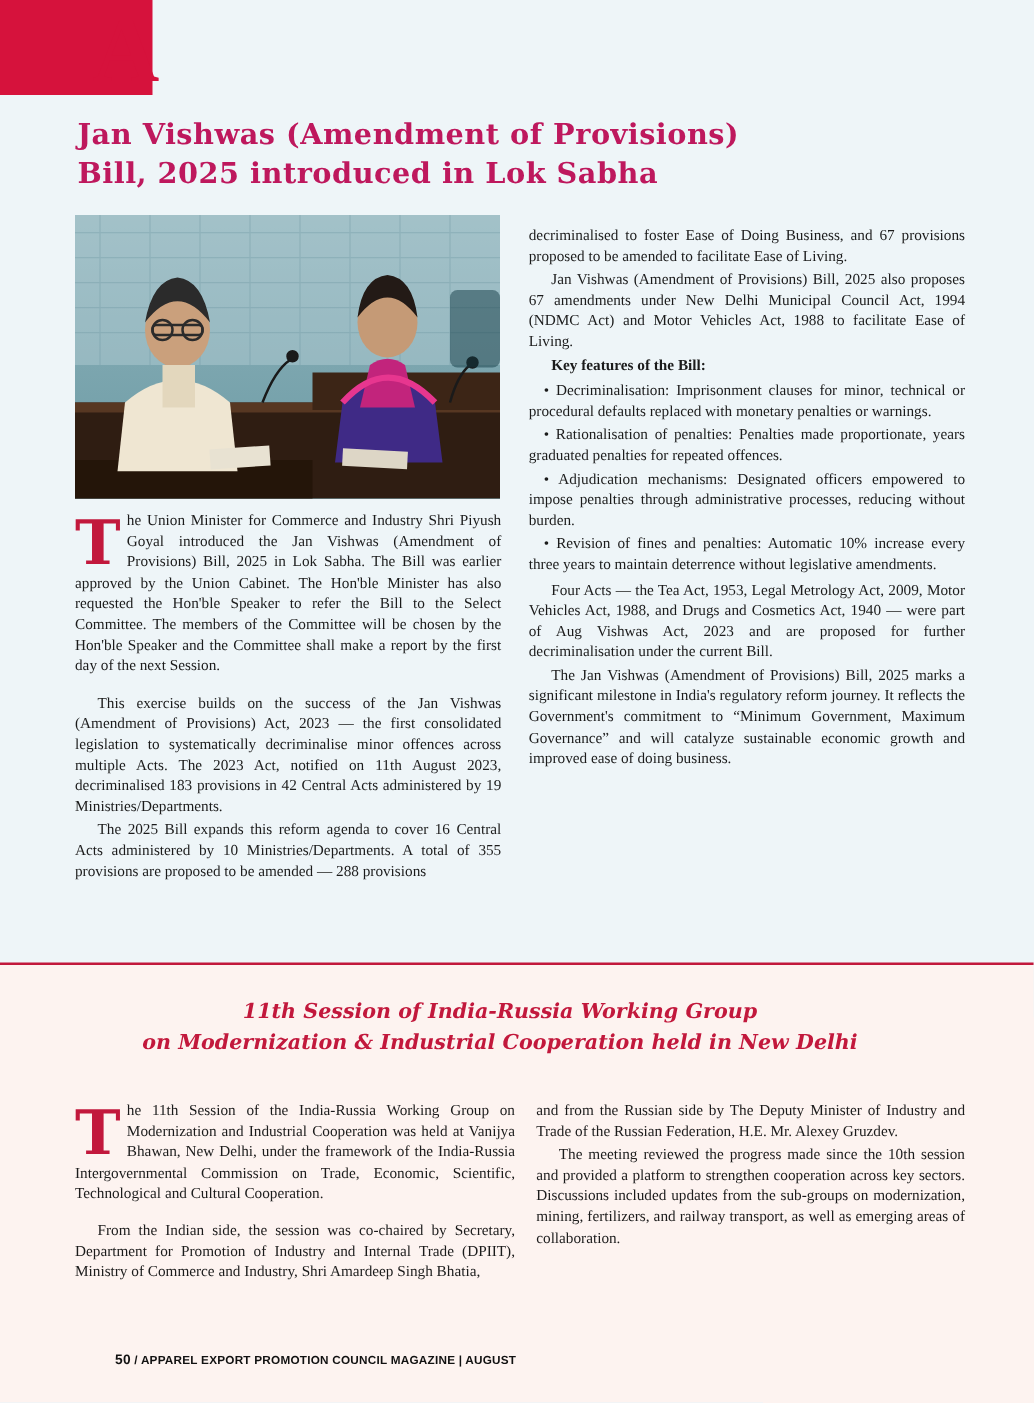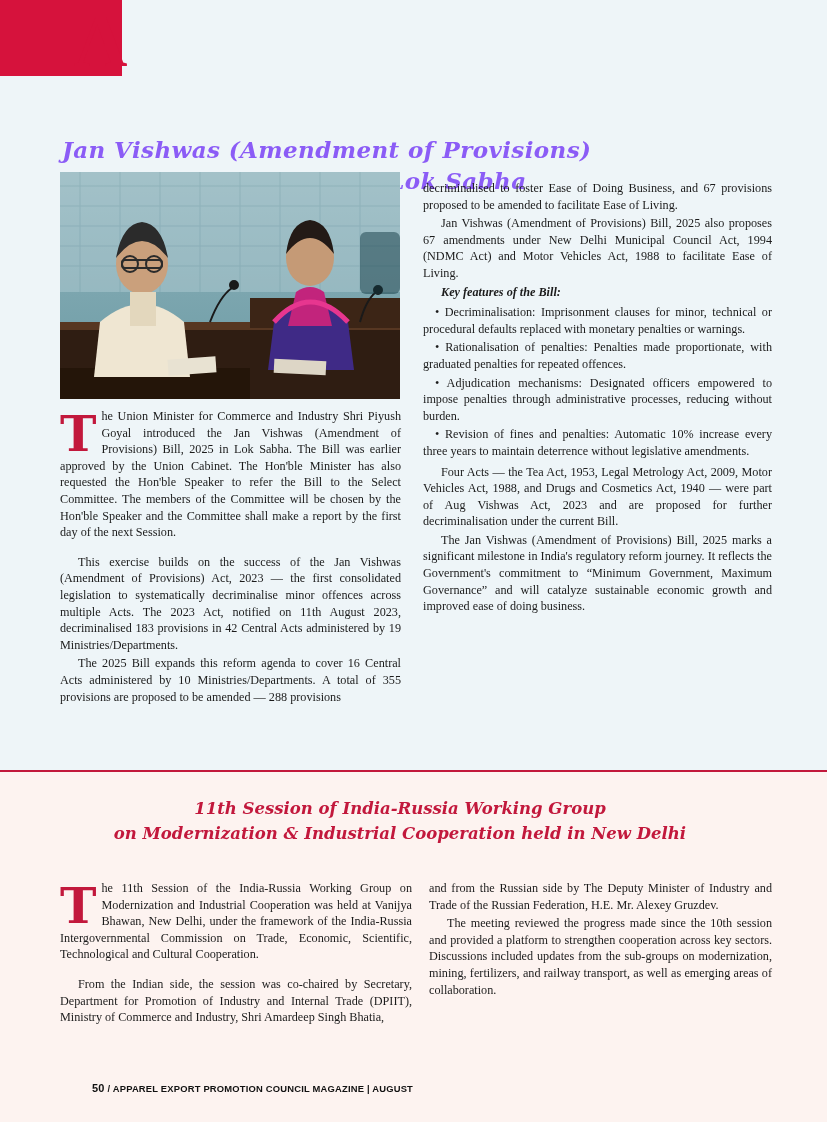--- a/index.html
+++ b/index.html
@@ -36,28 +36,26 @@
     color: #d6123c;
     letter-spacing: -2px;
   }
 
   
   .article1-title {
     position: absolute;
     left: 62px;
     top: 92px;
     width: 710px;
-    color: #8b5cf6;
+    color: #be185d;
     font-family: "DejaVu Serif", serif;
-    font-style: italic;
     font-weight: bold;
     font-size: 23px;
     line-height: 31px;
     letter-spacing: 0.4px;
-    margin-top: 42px;
   }
 
   
   .photo {
     position: absolute;
     left: 60px;
     top: 172px;
     width: 340px;
     height: 227px;
     overflow: hidden;
@@ -97,21 +95,20 @@
     font-size: 49px;
     line-height: 40px;
     padding: 4px 5px 0 0;
     margin-top: 2px;
   }
 
   .subhead {
     font-weight: bold;
     font-size: 12.2px;
     margin: 12px 0 3px 0;
-    font-style: italic;
   }
   .bullets p {
     text-indent: 12px;
   }
 
   
   .divider {
     position: absolute;
     left: 0;
     top: 770px;
@@ -230,21 +227,21 @@
   <p class="gap-before">This exercise builds on the success of the Jan Vishwas (Amendment of Provisions) Act, 2023 — the first consolidated legislation to systematically decriminalise minor offences across multiple Acts. The 2023 Act, notified on 11th August 2023, decriminalised 183 provisions in 42 Central Acts administered by 19 Ministries/Departments.</p>
   <p>The 2025 Bill expands this reform agenda to cover 16 Central Acts administered by 10 Ministries/Departments. A total of 355 provisions are proposed to be amended — 288 provisions</p>
 </div>
 
 <div class="col right">
   <p class="noindent">decriminalised to foster Ease of Doing Business, and 67 provisions proposed to be amended to facilitate Ease of Living.</p>
   <p>Jan Vishwas (Amendment of Provisions) Bill, 2025 also proposes 67 amendments under New Delhi Municipal Council Act, 1994 (NDMC Act) and Motor Vehicles Act, 1988 to facilitate Ease of Living.</p>
   <p class="subhead">Key features of the Bill:</p>
   <div class="bullets">
     <p>• Decriminalisation: Imprisonment clauses for minor, technical or procedural defaults replaced with monetary penalties or warnings.</p>
-    <p>• Rationalisation of penalties: Penalties made proportionate, with graduated penalties for repeated offences.</p>
+    <p>• Rationalisation of penalties: Penalties made proportionate, years graduated penalties for repeated offences.</p>
     <p>• Adjudication mechanisms: Designated officers empowered to impose penalties through administrative processes, reducing without burden.</p>
     <p>• Revision of fines and penalties: Automatic 10% increase every three years to maintain deterrence without legislative amendments.</p>
   </div>
   <p>Four Acts — the Tea Act, 1953, Legal Metrology Act, 2009, Motor Vehicles Act, 1988, and Drugs and Cosmetics Act, 1940 — were part of Aug Vishwas Act, 2023 and are proposed for further decriminalisation under the current Bill.</p>
   <p>The Jan Vishwas (Amendment of Provisions) Bill, 2025 marks a significant milestone in India's regulatory reform journey. It reflects the Government's commitment to “Minimum Government, Maximum Governance” and will catalyze sustainable economic growth and improved ease of doing business.</p>
 </div>
 
 <div class="lower-bg"></div>
 <div class="divider"></div>
 

